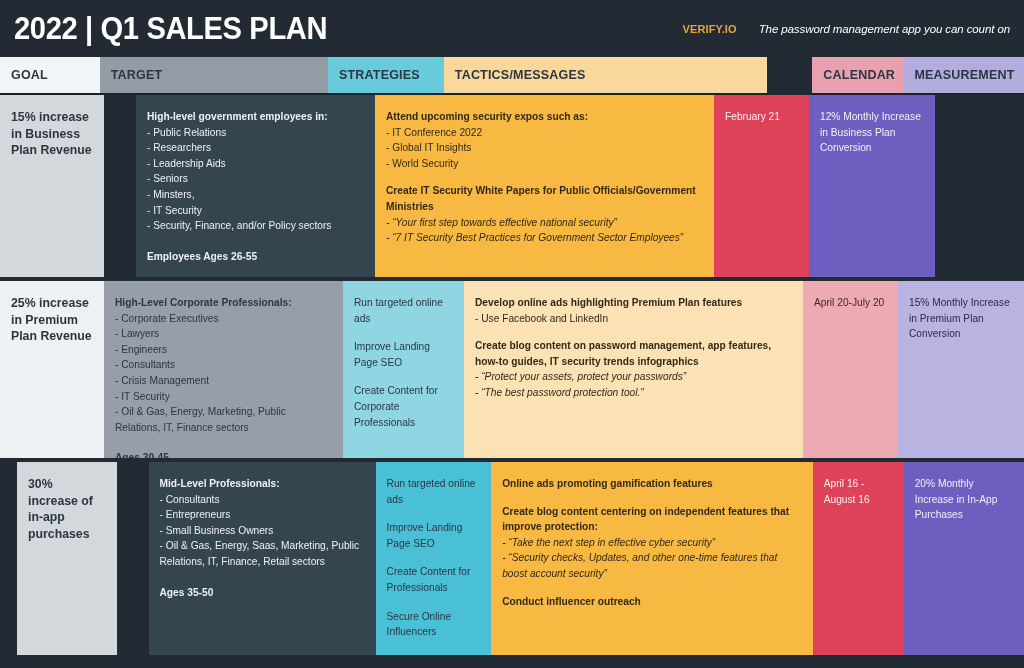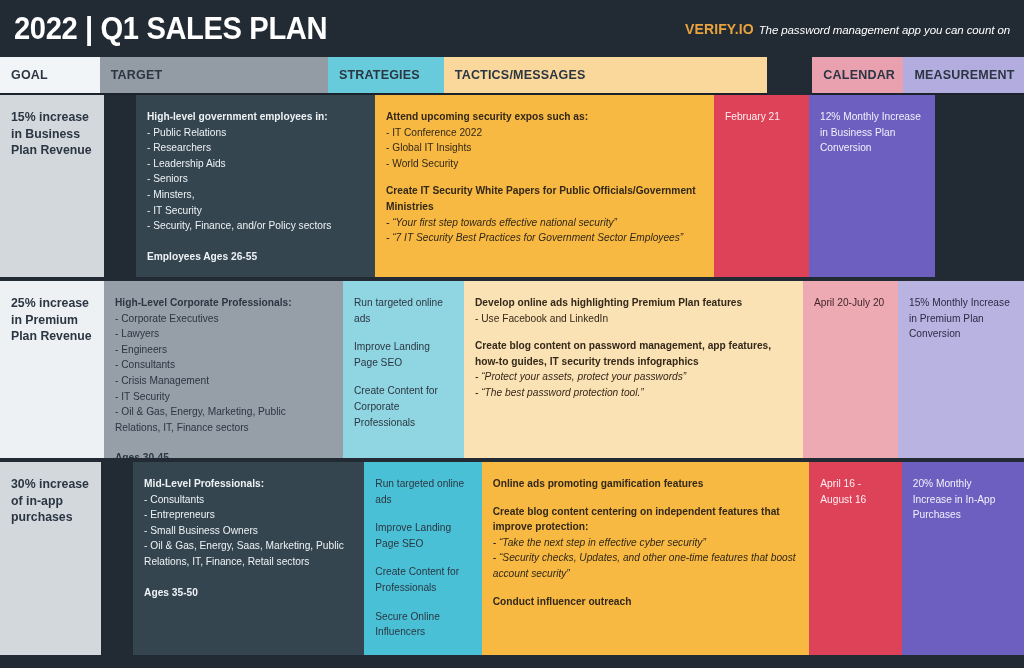--- a/index.html
+++ b/index.html
@@ -45,24 +45,24 @@
   .brandbar {
     margin-left: auto;
     display: flex;
     align-items: baseline;
     white-space: nowrap;
     overflow: hidden;
     max-width: 350px;
   }
   .brand-name {
     color: #e8a33d;
-    font-size: 14px;
+    font-size: 11px;
     font-weight: bold;
     letter-spacing: 0.1px;
-    margin-right: 5px;
+    margin-right: 22px;
   }
   .brand-tag {
     color: #ffffff;
     font-size: 11.5px;
     font-style: italic;
     letter-spacing: -0.1px;
   }
 
   
   .table {
@@ -106,21 +106,21 @@
   .hrow .c-measurement { background: #b3acdf; }
 
   
   .brow .cell {
     padding: 14px 12px 14px 11px;
     font-size: 10.2px;
     line-height: 15.6px;
   }
   .r1 { height: 182px; }
   .r2 { height: 177px; }
-  .r3 { height: 193px; }
+  .r3 { height: 193px; padding-left: 17px; }
 
   .gap { height: 4px; background: #222a33; width: 1024px; }
 
   
   .sat .c-goal        { background: #d3d8dd; color: #2b3642; }
   .sat .c-target      { background: #35454f; color: #eef2f5; margin-left: 32px; }
   .sat .c-strategies  { background: #4ac0d6; color: #2b3642; }
   .sat .c-tactics     { background: #f7b941; color: #33281a; }
   .sat .c-calendar    { background: #dd4259; color: #ffeef1; }
   .sat .c-measurement { background: #6d5fc0; color: #f2f0fb; }

